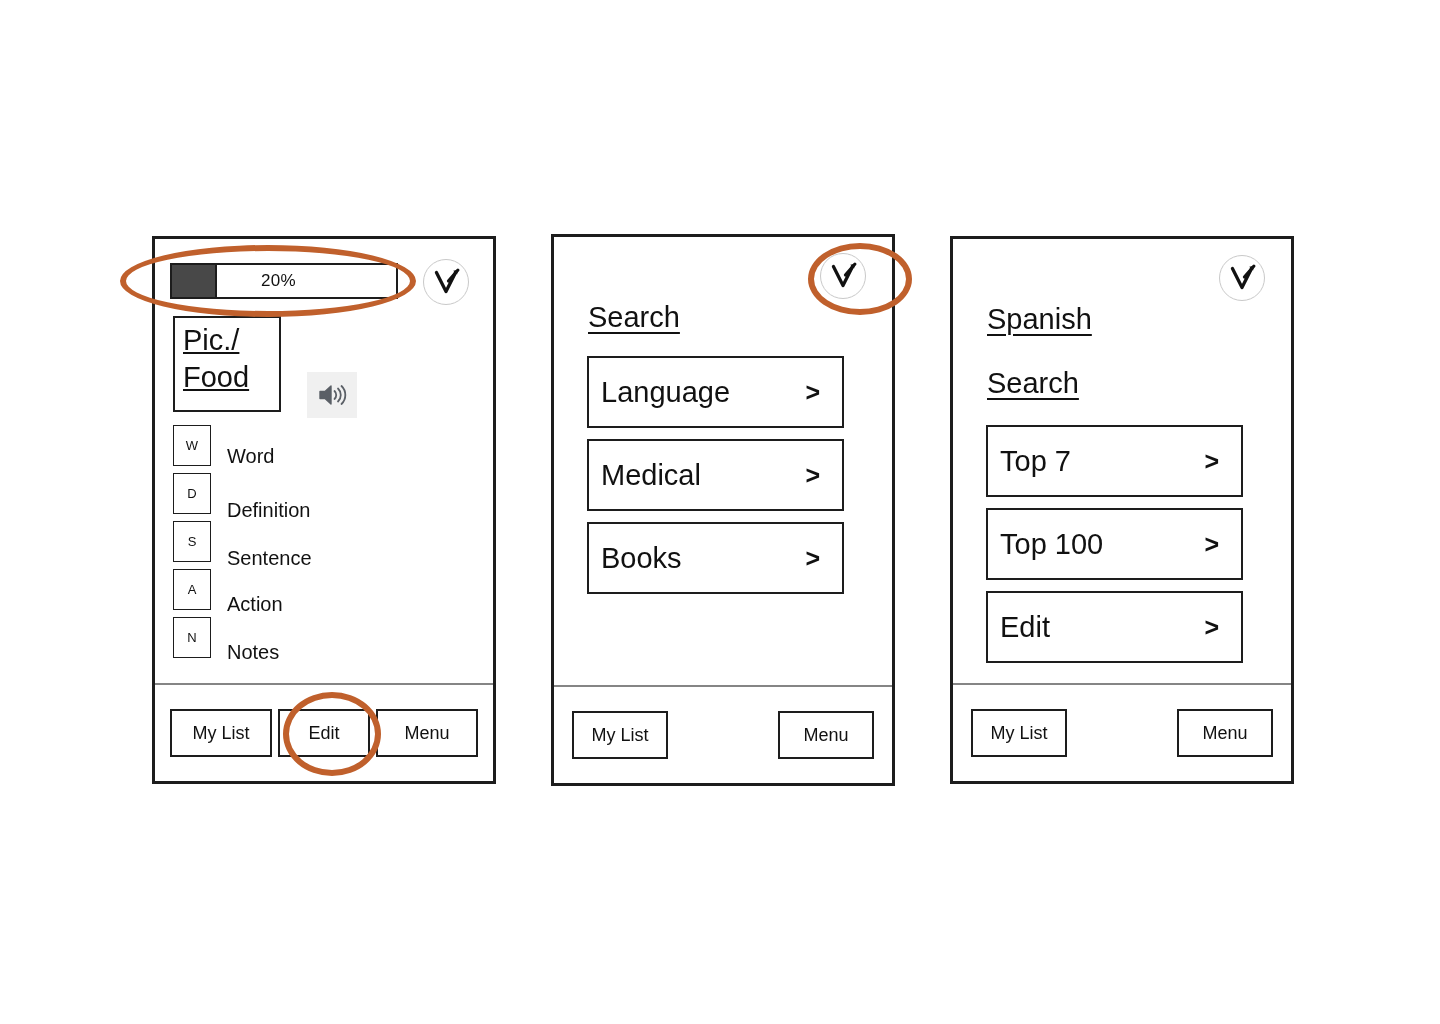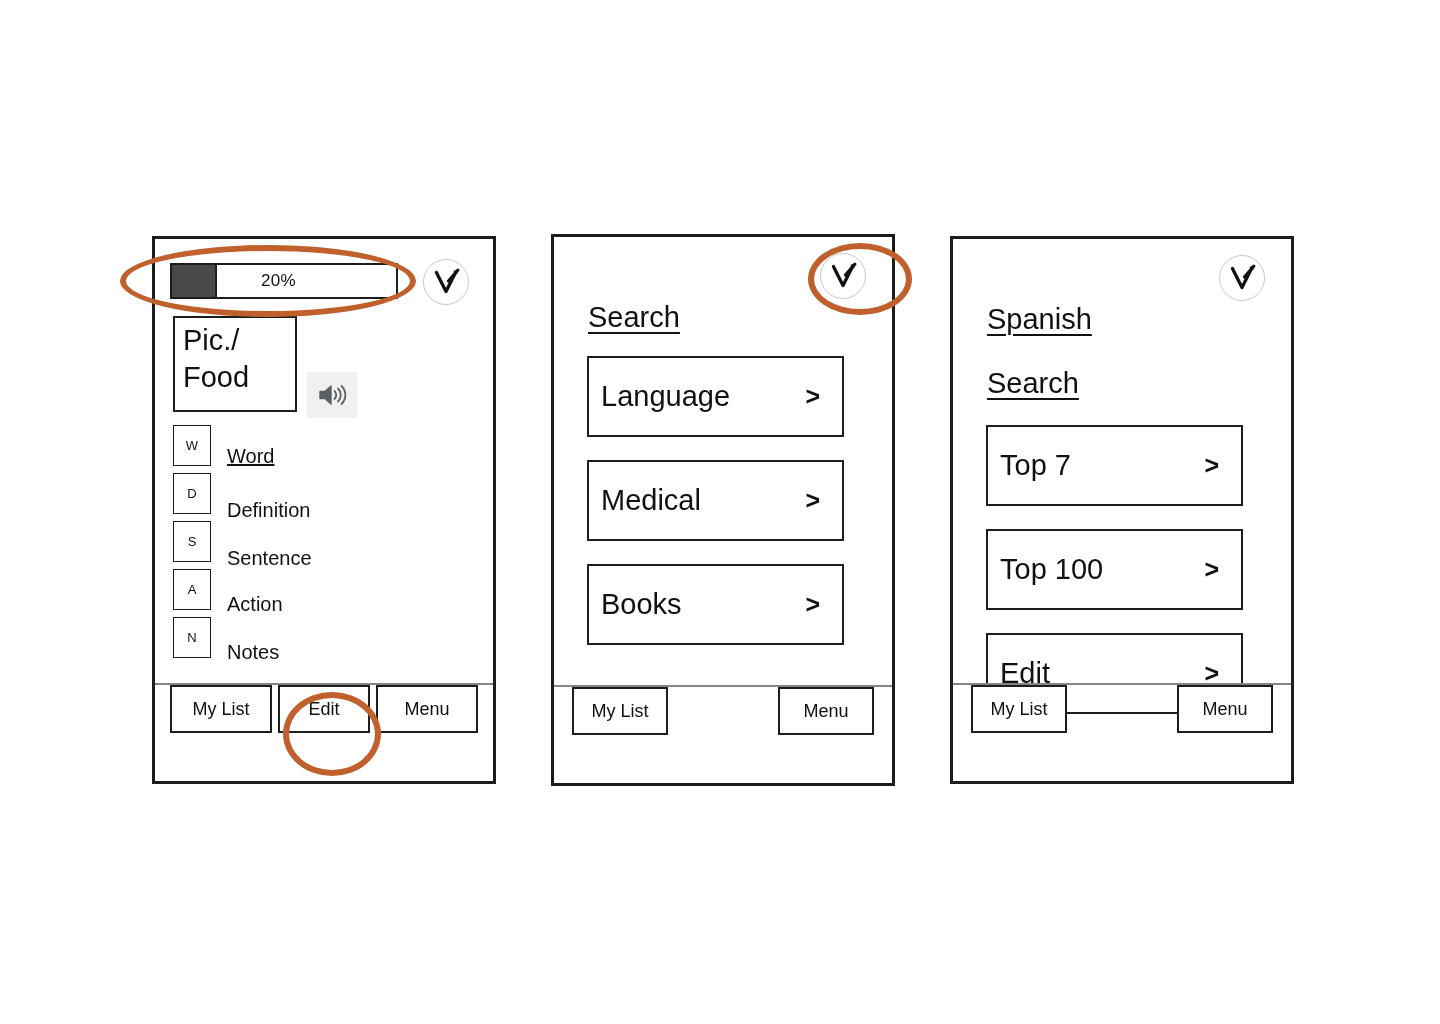--- a/index.html
+++ b/index.html
@@ -90,27 +90,28 @@
   .v-badge svg { display: block; width: 100%; height: 100%; }
   #v-badge-1 { left: 268px; top: 20px; }
   #v-badge-2 { left: 266px; top: 16px; }
   #v-badge-3 { left: 266px; top: 16px; }
 
   
   .media-box {
     position: absolute;
     left: 18px;
     top: 77px;
-    width: 124px;
+    width: 108px;
     height: 96px;
     border: 2px solid #1d1d1d;
     box-sizing: border-box;
     padding: 4px 0 0 8px;
     font-size: 29px;
     line-height: 1.27;
+    text-decoration: underline;
   }
   .speaker-icon {
     position: absolute;
     left: 152px;
     top: 133px;
     width: 50px;
     height: 46px;
     background: #f0f0f0;
     display: flex;
     align-items: center;
@@ -141,42 +142,42 @@
     align-items: center;
     justify-content: center;
     font-size: 13px;
   }
   .attr-label {
     position: absolute;
     left: 54px;
     font-size: 20px;
     white-space: nowrap;
   }
-  .attr-row:nth-child(1) .attr-label { top: 20px; text-decoration: underline; }
+  .attr-row:nth-child(1) .attr-label { top: 20px; }
   .attr-row:nth-child(2) .attr-label { top: 26px; }
   .attr-row:nth-child(3) .attr-label { top: 26px; }
   .attr-row:nth-child(4) .attr-label { top: 24px; }
   .attr-row:nth-child(5) .attr-label { top: 24px; }
 
   
   .bottom-divider {
     position: absolute;
     left: 0;
     right: 0;
     bottom: 96px;
     height: 2px;
     background: #858585;
   }
   .bottom-bar {
     position: absolute;
     left: 0; right: 0;
     bottom: 0;
     height: 96px;
     display: flex;
-    align-items: flex-start;
+    align-items: center;
   }
   .bottom-bar.three {
     justify-content: space-between;
     padding: 0 15px;
   }
   .bottom-bar.two {
     justify-content: space-between;
     padding: 0 18px;
   }
   .bar-btn {
@@ -210,22 +211,22 @@
   .menu-list {
     position: absolute;
     left: 33px;
     width: 257px;
   }
   #s2-list { top: 119px; }
   #s3-list { top: 186px; }
 
   .menu-item {
     position: relative;
-    height: 81px;
-    margin-bottom: 23px;
+    height: 72px;
+    margin-bottom: 11px;
     border: 2px solid #1d1d1d;
     box-sizing: border-box;
     background: #ffffff;
     display: flex;
     align-items: center;
     text-align: center;
   }
   .menu-item-label {
     position: absolute;
     left: 12px;

